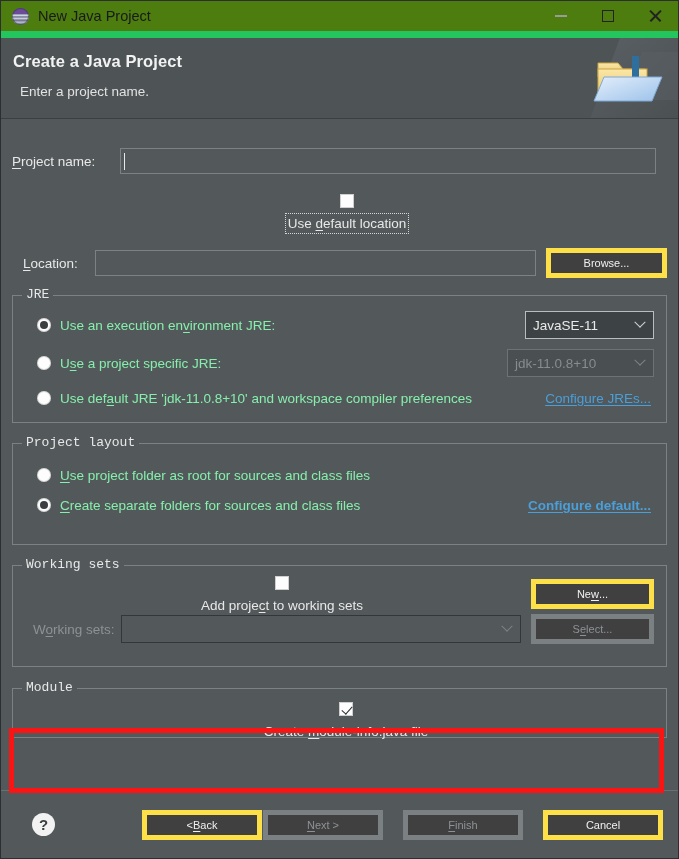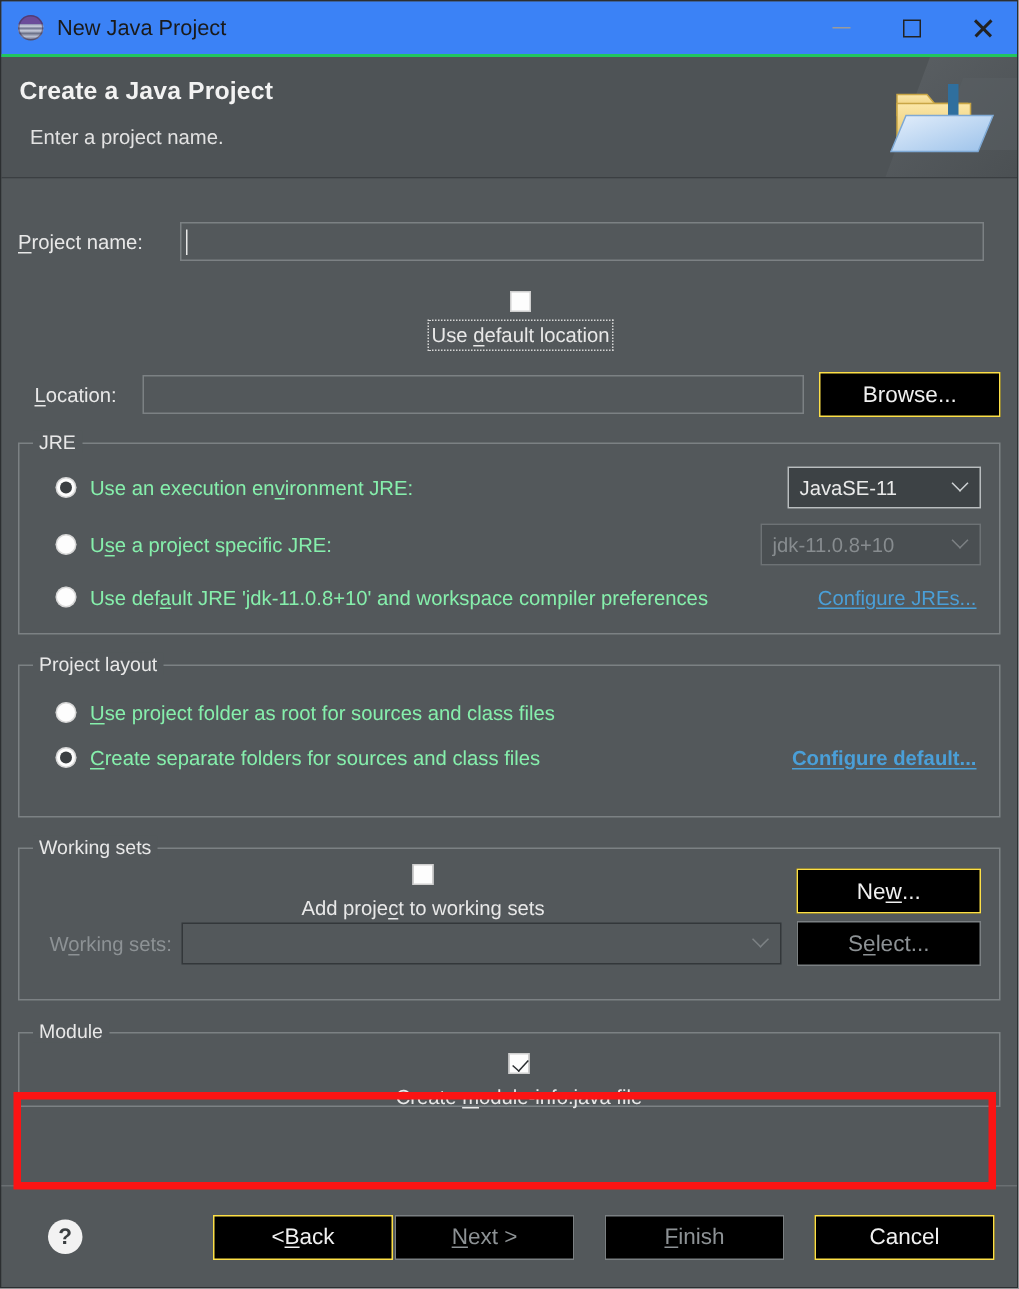--- a/index.html
+++ b/index.html
@@ -18,25 +18,25 @@
     position: relative;
     display: flex;
     flex-direction: column;
     background: #53585b;
     border: 1px solid #2c2f31;
   }
 
   
   .titlebar {
     height: 37px;
-    background: #3b82f6;
+    background: #4d7c0f;
     display: flex;
     align-items: center;
     flex: 0 0 auto;
-    border-bottom: 2px solid #22c55e;
+    border-bottom: 7px solid #22c55e;
   }
   .title-left {
     display: flex; align-items: center;
     padding-left: 11px;
     gap: 9px;
     flex: 1 1 auto;
     min-width: 0;
   }
   .eclipse-icon {
     width: 17px; height: 17px;
@@ -124,24 +124,24 @@
     height: 26px;
     position: relative;
   }
   .caret {
     position: absolute; left: 3px; top: 4px;
     width: 1px; height: 17px; background: #e8e8e8;
   }
 
   
   .btn {
-    background: #000000;
-    border: 1px solid #fde047;
+    background: #404040;
+    border: 5px solid #fde047;
     color: #f0f0f0;
-    font-size: 15px;
+    font-size: 11px;
     height: 30px;
     display: flex; align-items: center; justify-content: center;
     text-align: center;
     user-select: none;
   }
   .btn.disabled { border-color: #7b8083; color: #8d9295; }
 
   
   .group {
     border: 1px solid #7c8184;
@@ -149,20 +149,21 @@
     margin-top: 17px;
   }
   .group > .group-title {
     position: absolute;
     top: -9px; left: 9px;
     background: #53585b;
     padding: 0 4px;
     font-size: 13px;
     color: #e8e8e8;
     white-space: nowrap;
+    font-family: Liberation Mono, monospace;
   }
   .group-inner { padding: 16px 12px 14px 12px; }
 
   
   .radio {
     width: 14px; height: 14px; border-radius: 50%;
     background: #fdfdfd;
     flex: 0 0 auto;
     position: relative;
     box-shadow: inset 0 0 0 1px rgba(0,0,0,0.15);

